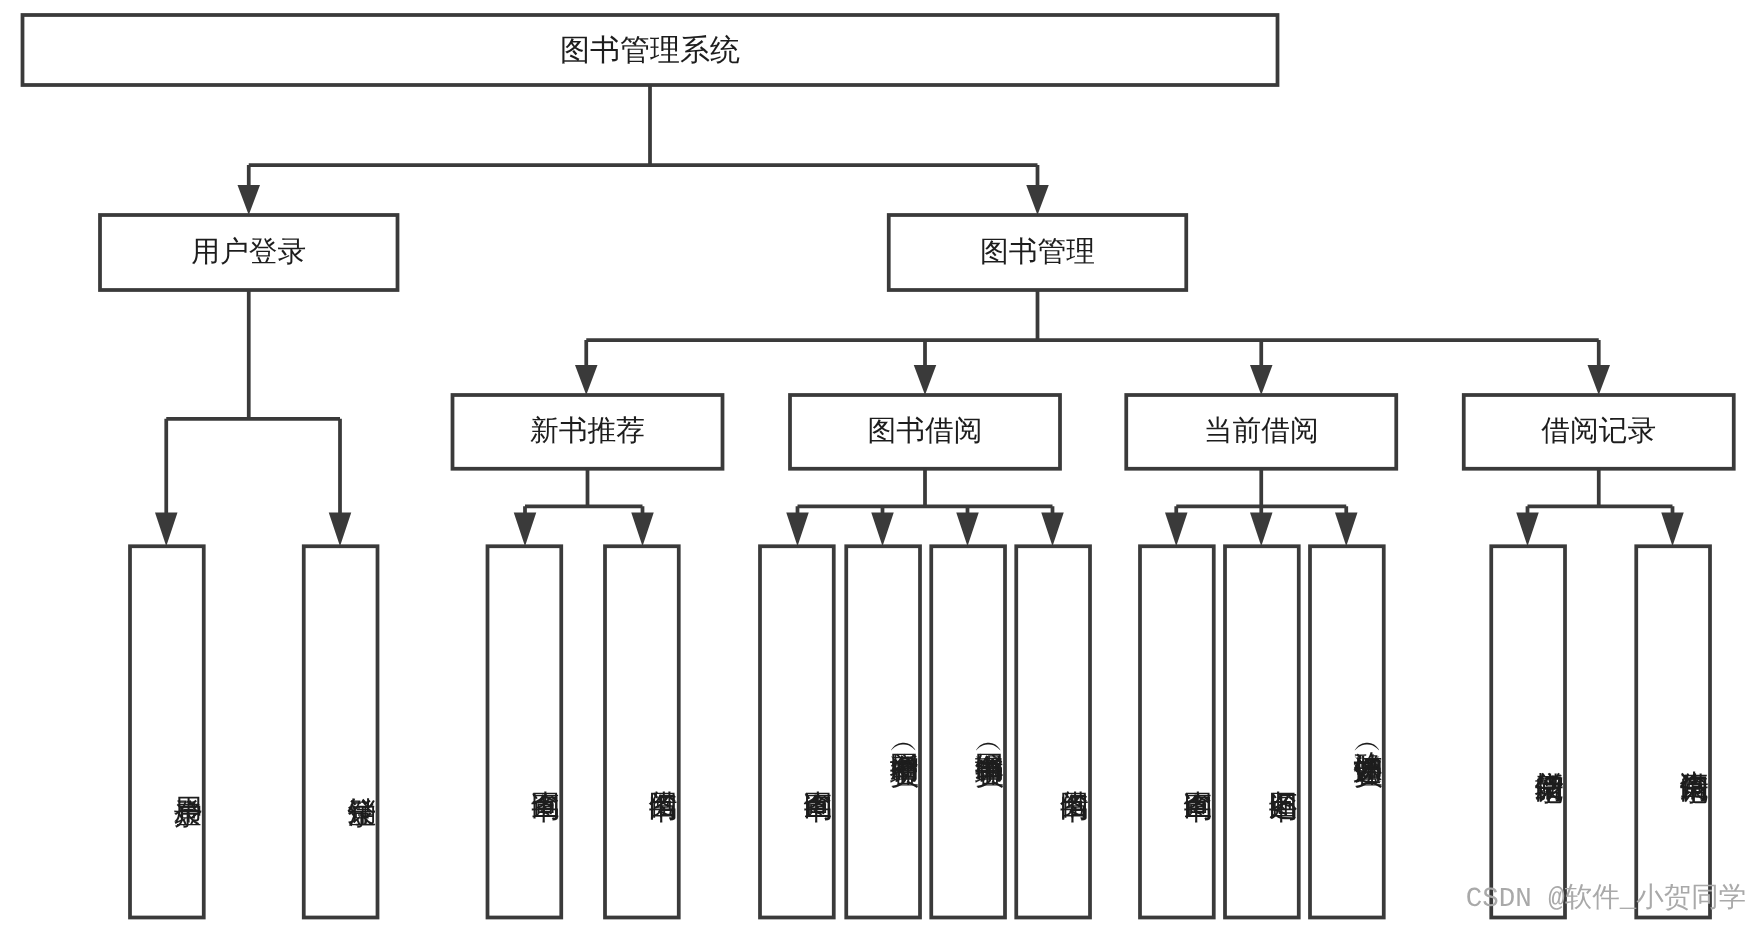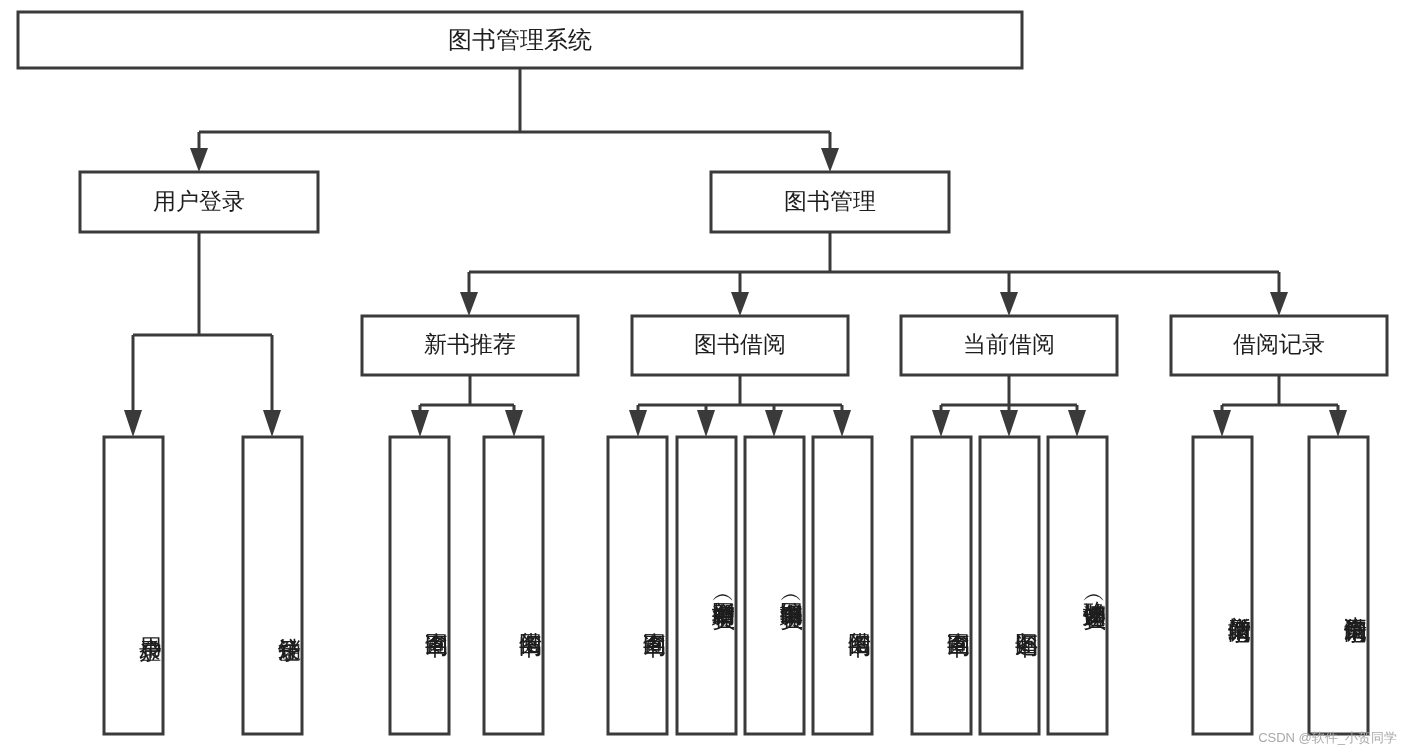--- a/index.html
+++ b/index.html
@@ -67,23 +67,23 @@
     letter-spacing: 1px;
     white-space: nowrap;
     display: flex;
     align-items: flex-start;
     justify-content: center;
     pointer-events: none;
   }
   .watermark {
     position: absolute;
     right: 8px;
-    bottom: 0;
-    font-family: Liberation Sans, sans-serif;
-    font-size: 13px;
+    bottom: 14px;
+    font-family: Liberation Mono, monospace;
+    font-size: 22px;
     color: #a9a9a9;
     white-space: nowrap;
     user-select: none;
   }
 </style>
 </head>
 <body>
 
 <div id="diagram-root">
 

